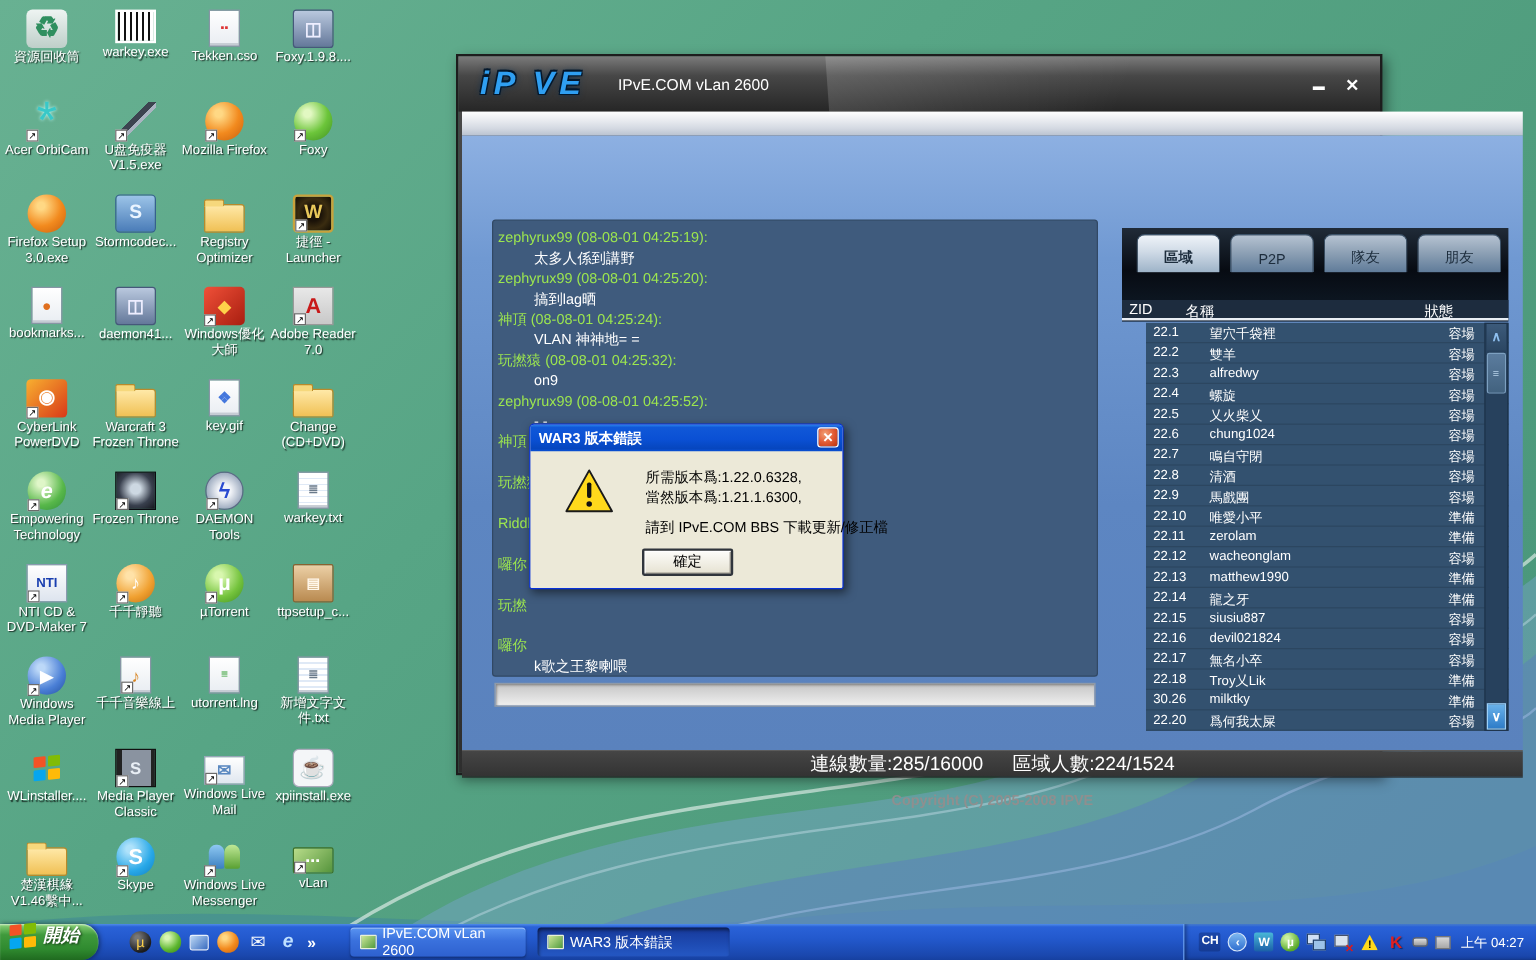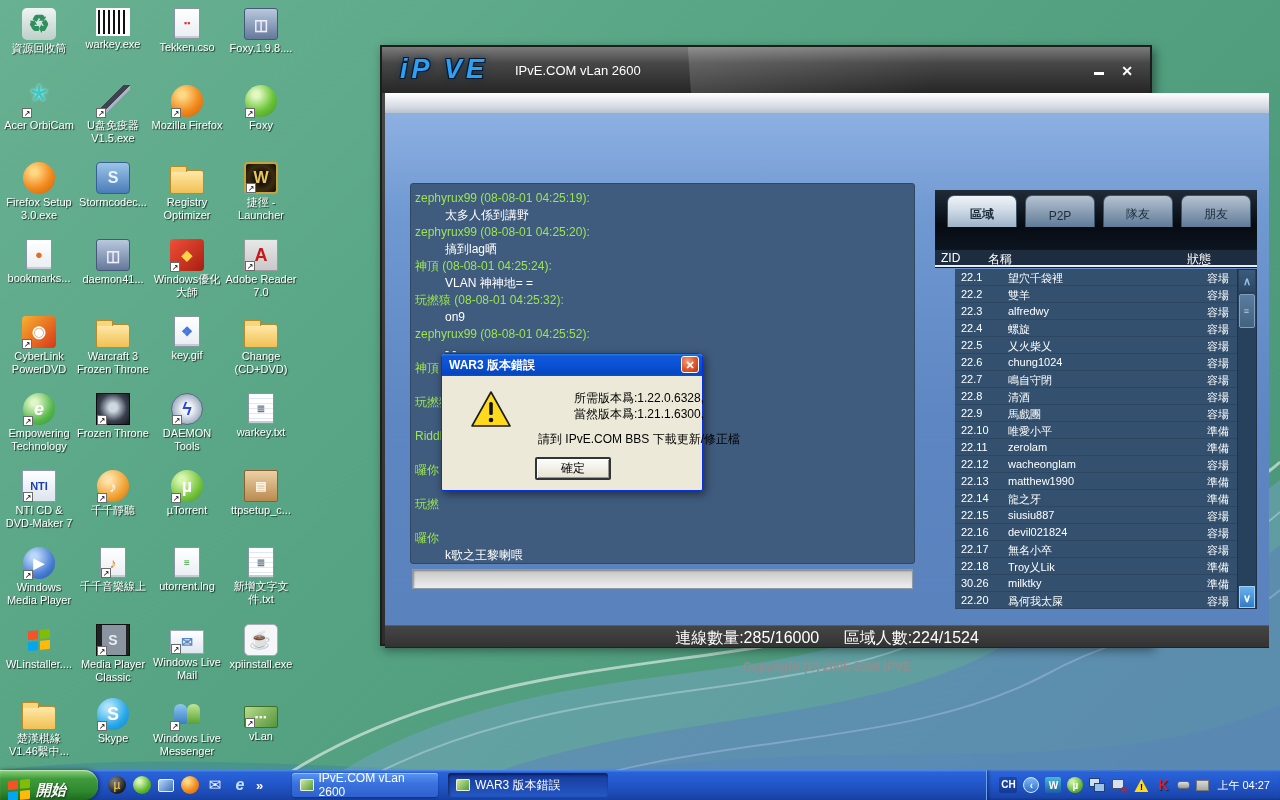--- a/index.html
+++ b/index.html
@@ -153,34 +153,34 @@
       border:1px solid #0831d9; border-radius:4px 4px 2px 2px; box-shadow:2px 3px 8px rgba(0,0,0,.5); z-index:50; }
   .dlg-title { position:absolute; left:0; top:0; width:100%; height:22px; border-radius:3px 3px 0 0;
       background:linear-gradient(180deg,#2a80e8 0%,#1058d8 10%,#0a50d4 55%,#0646be 90%,#0a50d4 100%);
       color:#fff; font-size:12px; font-weight:bold; line-height:22px; padding-left:7px; }
   .dlg-close { position:absolute; right:3px; top:2px; width:18px; height:17px; border-radius:3px; cursor:pointer;
       background:radial-gradient(circle at 35% 30%,#f09a70 5%,#e25a33 50%,#b8320e); border:1px solid #fff;
       color:#fff; font-size:11px; font-weight:bold; text-align:center; line-height:16px; }
   .dlg-body { position:absolute; left:0; top:22px; width:100%; height:116px; }
   .dlg-warn { position:absolute; left:28px; top:14px; }
   .dlg-text { position:absolute; left:96px; top:14px; }
-  .dlg-line { font-size:12px; color:#000; line-height:16px; white-space:nowrap;text-align:center; }
+  .dlg-line { font-size:12px; color:#000; line-height:16px; white-space:nowrap; }
   .dlg-line:empty { height:9px; }
   .dlg-ok { position:absolute; left:93px; top:81px; width:76px; height:23px; cursor:pointer;
       background:linear-gradient(180deg,#fdfdfa,#e6e2d2); border:2px solid #30353c; border-radius:2px;
       box-shadow:inset 1px 1px 0 #fff, inset -1px -1px 0 #9a968a; font-size:12px; color:#000;
       font-family:"Liberation Sans",sans-serif; }
 
   
   #taskbar { position:absolute; left:0; bottom:0; width:1280px; height:30px; z-index:90;
       background:linear-gradient(180deg,#4f8ce8 0%,#2a62d8 8%,#2359cd 40%,#1a47ad 88%,#1640a0 100%); }
-  #start { position:absolute; left:0; top:0; height:30px; width:98px; cursor:pointer;
+  #start { position:absolute; left:0; top:0; height:30px; width:82px; cursor:pointer;
       background:linear-gradient(180deg,#8cd47a 0%,#3f9a3c 30%,#2f8a2f 70%,#1f6a1f 100%);
       border-radius:0 14px 14px 0; box-shadow:1px 0 4px rgba(0,0,0,.5), inset 0 1px 1px rgba(255,255,255,.5);
-      display:flex; align-items:flex-end; padding-left:8px; gap:6px; }
+      display:flex; align-items:flex-start; padding-left:8px; gap:6px; }
   #start .st-label { color:#fff; font-size:15px; font-weight:bold; font-style:italic; text-shadow:1px 1px 2px rgba(0,0,0,.6); }
   .ql { position:absolute; left:108px; top:0; height:30px; width:180px; display:flex; align-items:center; gap:7px; }
   .qli { width:18px; height:18px; display:flex; align-items:center; justify-content:center; cursor:pointer; }
   .q-utorrent-icon { border-radius:50%; background:radial-gradient(circle at 35% 30%,#777 10%,#1c1c1c 70%); color:#ffd24a; font-size:12px; }
   .q-foxy-icon { border-radius:50%; background:radial-gradient(circle at 35% 30%,#d9f6b4 10%,#5cb62e 60%,#357f18); }
   .q-show-desktop-icon { background:linear-gradient(135deg,#bcd8f4,#3a6cc0); border:1px solid #e8f0fa; border-radius:2px; width:16px; height:13px; }
   .q-firefox-icon { border-radius:50%; background:radial-gradient(circle at 35% 30%,#ffd884 10%,#f28a1e 55%,#c85f0c); }
   .q-mail-icon { color:#f2f6fb; font-size:15px; }
   .q-ie-icon { color:#bfe0ff; font-size:16px; font-weight:bold; font-style:italic; }
   .ql-more { color:#fff; font-size:13px; font-weight:bold; cursor:pointer; }

